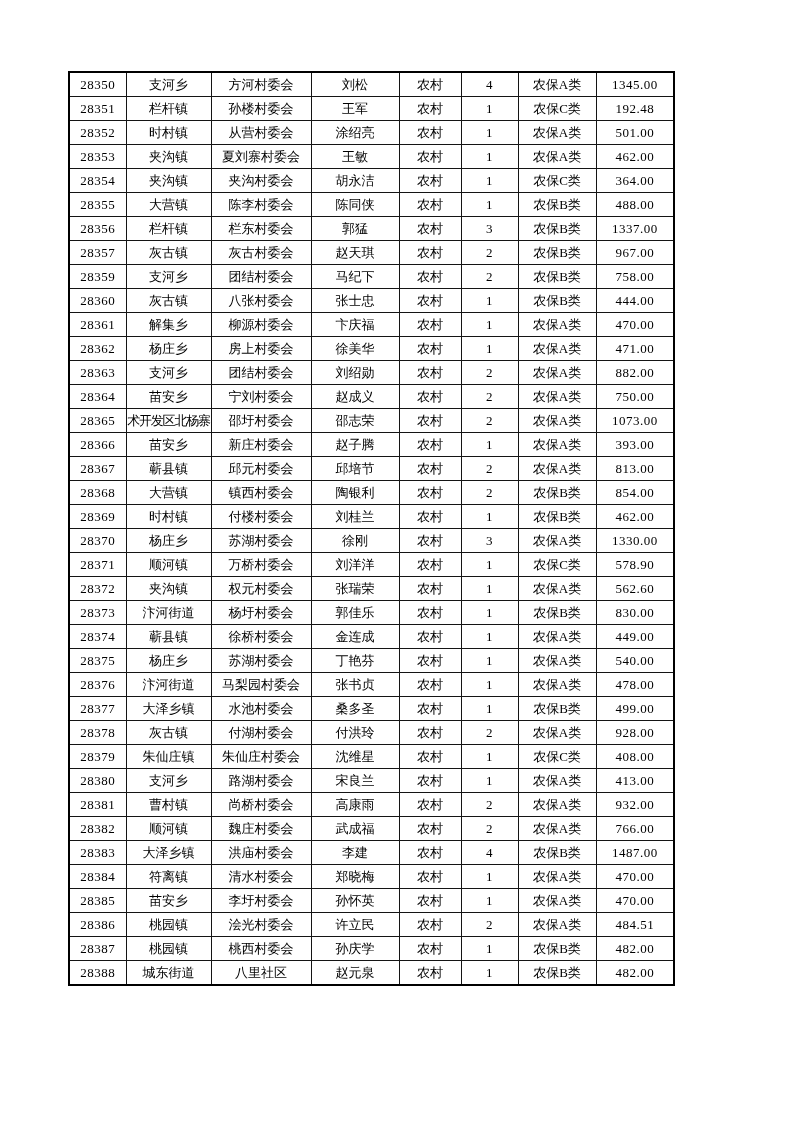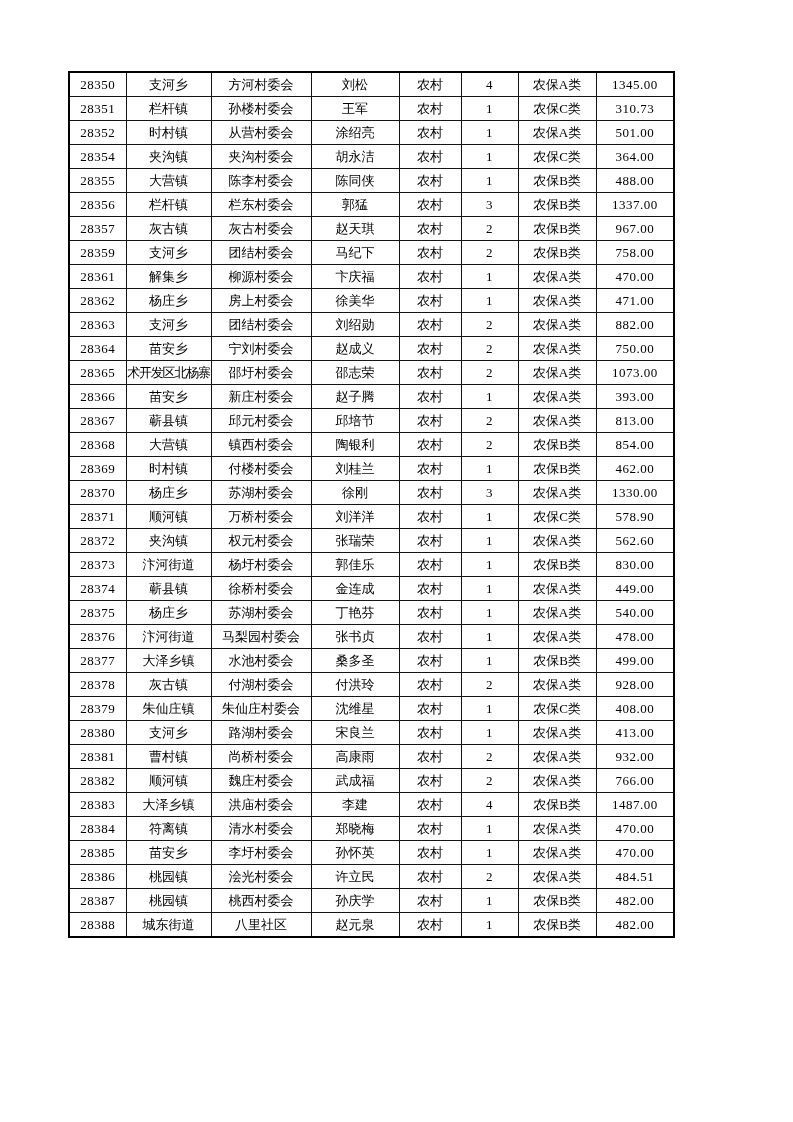--- a/index.html
+++ b/index.html
@@ -72,33 +72,43 @@
           <td class="num">1345.00</td>
         </tr>
         <tr>
           <td class="num">28351</td>
           <td>栏杆镇</td>
           <td>孙楼村委会</td>
           <td>王军</td>
           <td>农村</td>
           <td class="num">1</td>
           <td>农保C类</td>
-          <td class="num">310.73</td>
+          <td class="num">192.48</td>
         </tr>
         <tr>
           <td class="num">28352</td>
           <td>时村镇</td>
           <td>从营村委会</td>
           <td>涂绍亮</td>
           <td>农村</td>
           <td class="num">1</td>
           <td>农保A类</td>
           <td class="num">501.00</td>
         </tr>
         <tr>
+          <td class="num">28353</td>
+          <td>夹沟镇</td>
+          <td>夏刘寨村委会</td>
+          <td>王敏</td>
+          <td>农村</td>
+          <td class="num">1</td>
+          <td>农保A类</td>
+          <td class="num">462.00</td>
+        </tr>
+        <tr>
           <td class="num">28354</td>
           <td>夹沟镇</td>
           <td>夹沟村委会</td>
           <td>胡永洁</td>
           <td>农村</td>
           <td class="num">1</td>
           <td>农保C类</td>
           <td class="num">364.00</td>
         </tr>
         <tr>
@@ -133,20 +143,30 @@
         </tr>
         <tr>
           <td class="num">28359</td>
           <td>支河乡</td>
           <td>团结村委会</td>
           <td>马纪下</td>
           <td>农村</td>
           <td class="num">2</td>
           <td>农保B类</td>
           <td class="num">758.00</td>
+        </tr>
+        <tr>
+          <td class="num">28360</td>
+          <td>灰古镇</td>
+          <td>八张村委会</td>
+          <td>张士忠</td>
+          <td>农村</td>
+          <td class="num">1</td>
+          <td>农保B类</td>
+          <td class="num">444.00</td>
         </tr>
         <tr>
           <td class="num">28361</td>
           <td>解集乡</td>
           <td>柳源村委会</td>
           <td>卞庆福</td>
           <td>农村</td>
           <td class="num">1</td>
           <td>农保A类</td>
           <td class="num">470.00</td>

